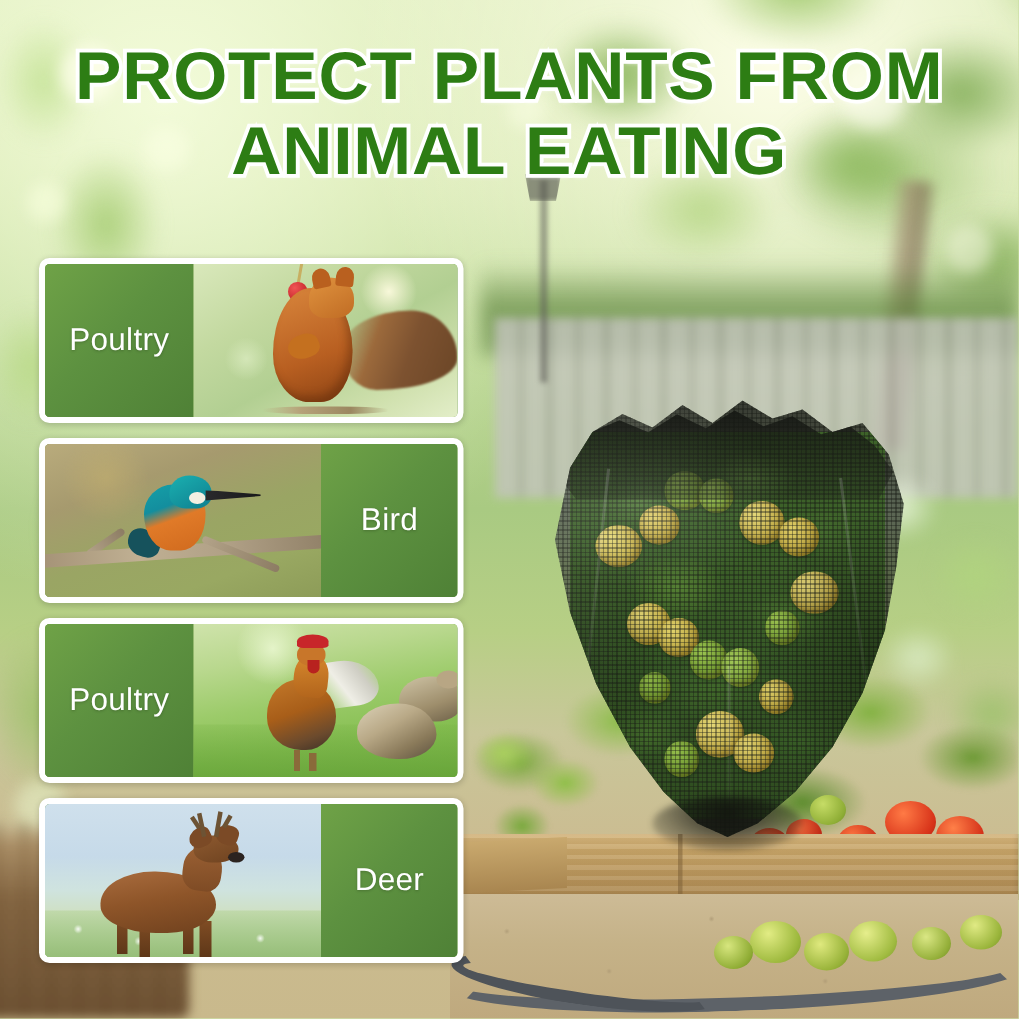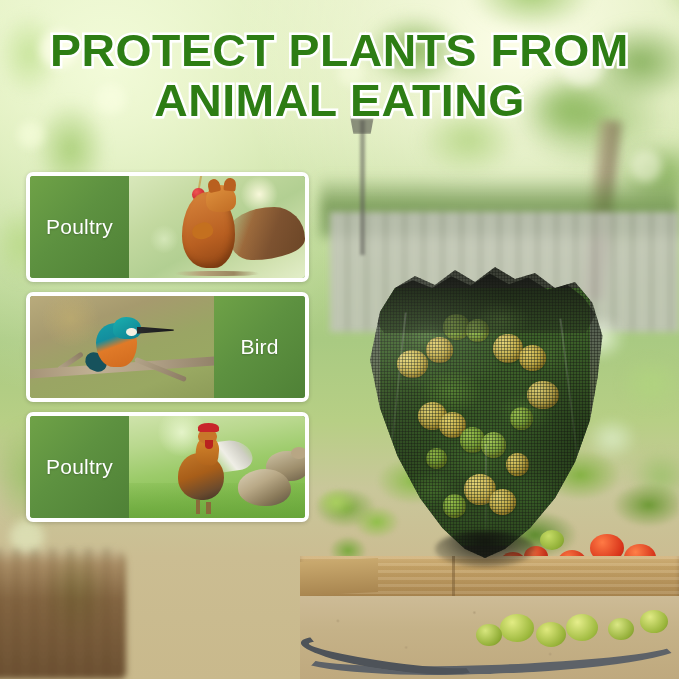--- a/index.html
+++ b/index.html
@@ -630,15 +630,37 @@
         <div class="pl-rooster-neck"></div>
         <div class="pl-rooster-head"></div>
         <div class="pl-comb"></div>
         <div class="pl-wattle"></div>
         <div class="pl-leg"></div>
         <div class="pl-leg b"></div>
         <div class="pl-hen"></div>
       </div>
     </div>
 
+    <div class="card reverse">
+      <div class="card-label">
+        <span>Deer</span>
+      </div>
+      <div class="card-photo ph-deer">
+        <div class="dr-meadow"></div>
+        <div class="dr-leg a"></div>
+        <div class="dr-leg b"></div>
+        <div class="dr-leg c"></div>
+        <div class="dr-leg d"></div>
+        <div class="dr-body"></div>
+        <div class="dr-neck"></div>
+        <div class="dr-head"></div>
+        <div class="dr-nose"></div>
+        <div class="dr-ear a"></div>
+        <div class="dr-ear b"></div>
+        <div class="dr-antler a"></div>
+        <div class="dr-antler b"></div>
+        <div class="dr-antler c"></div>
+        <div class="dr-antler d"></div>
+      </div>
+    </div>
 
   </div>
 </div>
 
 </body></html>

